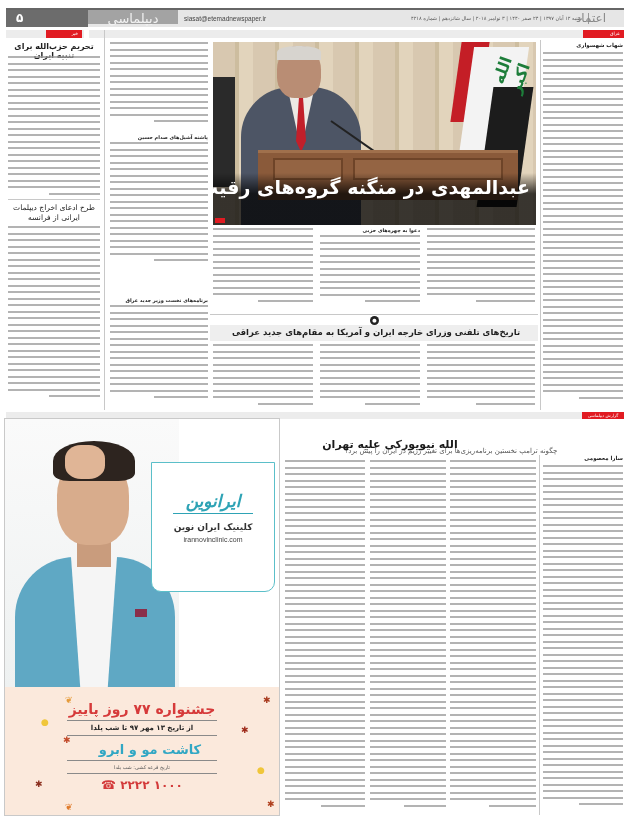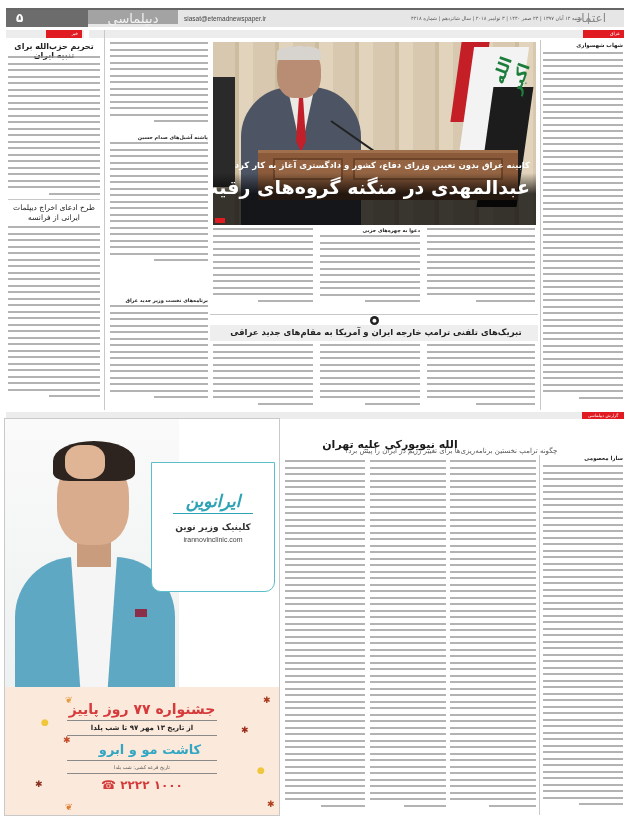--- a/index.html
+++ b/index.html
@@ -247,21 +247,20 @@
   <div class="speaker-suit"></div>
   <div class="speaker-shirt"></div>
   <div class="speaker-tie"></div>
   <div class="speaker-head"></div>
   <div class="speaker-hair"></div>
   <div class="mic"></div>
   <div class="podium"></div>
   <div class="podium-panel p1"></div>
   <div class="podium-panel p2"></div>
   <div class="overlay"></div>
-  <div class="kicker">کابینه عراق بدون تعیین وزرای دفاع، کشور و دادگستری آغاز به کار کرد</div>
   <div class="headline">عبدالمهدی در منگنه گروه‌های رقیب</div>
   <div class="photo-badge"></div>
 </div>
 
 <div class="col" style="left:213px; top:228px; width:100px; height:84px;">
   <div class="lines">
     <div class="line"></div>
       <div class="line"></div>
       <div class="line"></div>
       <div class="line"></div>
@@ -365,21 +364,21 @@
       <div class="line"></div>
       <div class="line"></div>
       <div class="line short"></div>
   </div>
 </div>
 <div class="vline" style="left:540px; top:40px; height:370px;"></div>
 
 <div class="hline" style="left:210px; top:314px; width:328px;"></div>
 <div class="subhead-icon">●</div>
 <div class="subhead-bar"></div>
-<div class="subhead">تبریک‌های تلفنی ترامپ خارجه ایران و آمریکا به مقام‌های جدید عراقی</div>
+<div class="subhead">تاریخ‌های تلفنی وزرای خارجه ایران و آمریکا به مقام‌های جدید عراقی</div>
 <div class="col" style="left:213px; top:344px; width:100px; height:64px;">
   <div class="lines">
     <div class="line"></div>
       <div class="line"></div>
       <div class="line"></div>
       <div class="line"></div>
       <div class="line"></div>
       <div class="line"></div>
       <div class="line"></div>
       <div class="line"></div>
@@ -661,21 +660,21 @@
     <div class="ad-shirt"></div>
     <div class="ad-pocket"></div>
     <div class="ad-neck"></div>
     <div class="ad-head"></div>
     <div class="ad-hair"></div>
     <div class="ad-hand"></div>
   </div>
   <div class="ad-logo-box">
     <div class="ad-logo-script">ایرانوین</div>
     <div class="ad-logo-swoosh"></div>
-    <div class="ad-clinic">کلینیک وزیر نوین</div>
+    <div class="ad-clinic">کلینیک ایران نوین</div>
     <div class="ad-url">irannovinclinic.com</div>
   </div>
   <div class="ad-banner">
     <span class="leaf" style="left:60px; top:8px; color:#e59b3a;">❦</span>
     <span class="leaf" style="left:36px; top:30px; color:#f0c63a;">●</span>
     <span class="leaf" style="left:58px; top:48px; color:#c24a2a;">✱</span>
     <span class="leaf" style="left:30px; top:92px; color:#8b2e1e;">✱</span>
     <span class="leaf" style="left:60px; top:115px; color:#e07a2a;">❦</span>
     <span class="leaf" style="left:258px; top:8px; color:#a83a1e;">✱</span>
     <span class="leaf" style="left:236px; top:38px; color:#9e2a1a;">✱</span>

